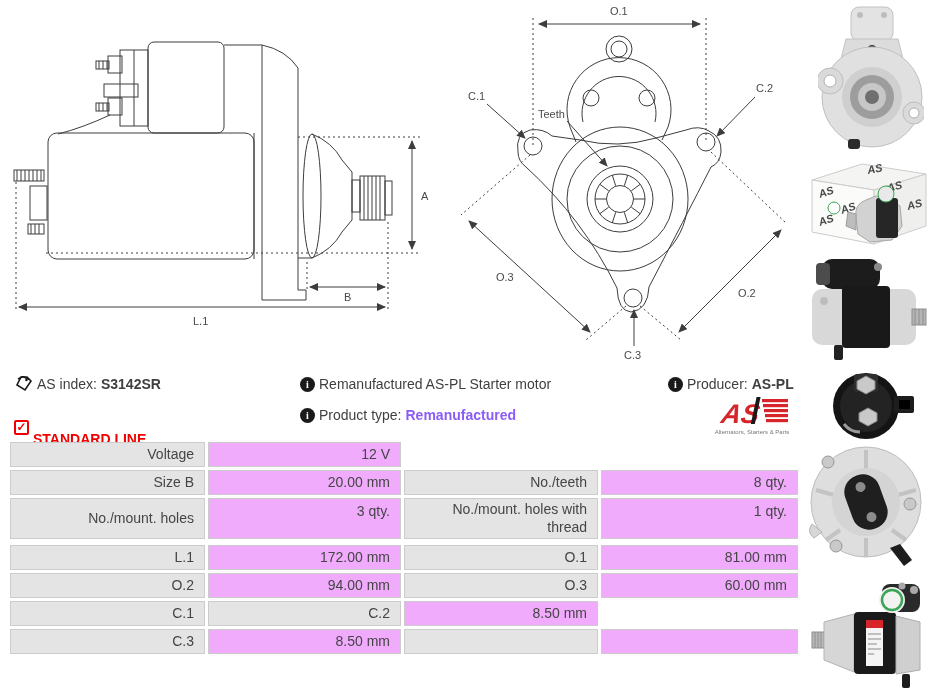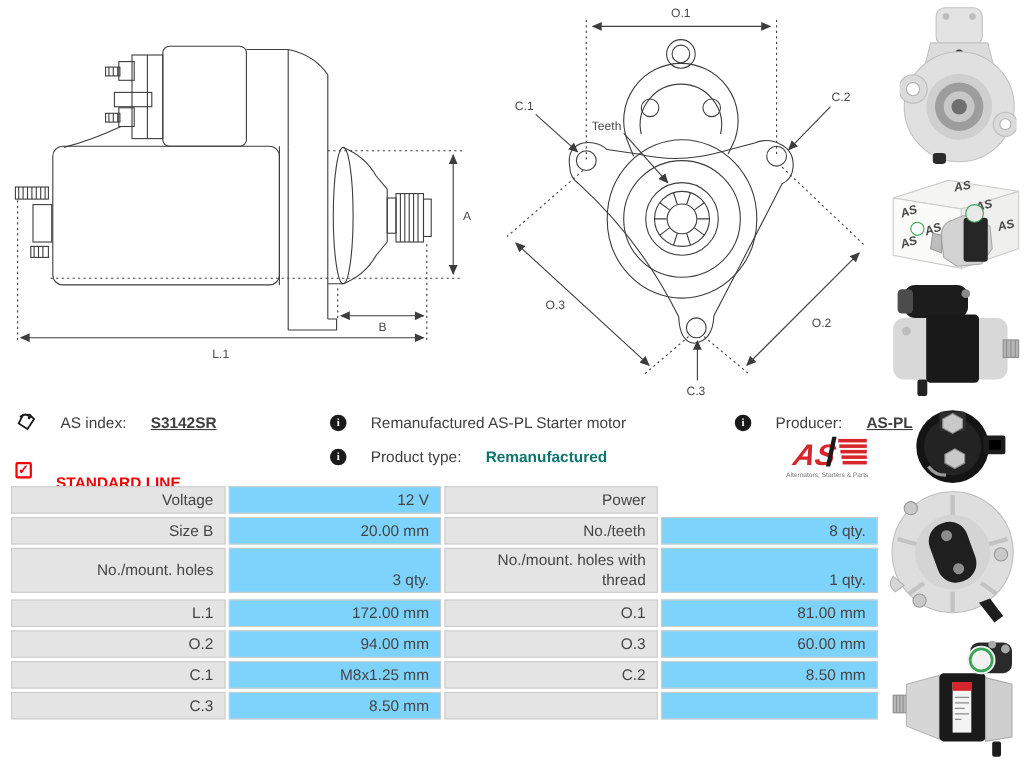--- a/index.html
+++ b/index.html
@@ -9,24 +9,24 @@
     font-family:"Liberation Sans", sans-serif; color:#3f3f3f; overflow:hidden;
   }
   .abs { position:absolute; }
 
   
   svg text { font-family:"Liberation Sans", sans-serif; font-size:11px; fill:#4a4a4a; }
   .tl { stroke:#3d3d3d; stroke-width:1; fill:none; }
   .tld { stroke:#3d3d3d; stroke-width:1; fill:none; stroke-dasharray:2 3; }
 
   
-  .info-item { position:absolute; display:flex; align-items:center; gap:22px; font-size:14px; color:#3f3f3f; white-space:nowrap; }
-  .bold { font-weight:700;text-decoration:underline; }
+  .info-item { position:absolute; display:flex; align-items:center; gap:4px; font-size:14px; color:#3f3f3f; white-space:nowrap; }
+  .bold { font-weight:700; }
   .red  { color:#f20000; font-weight:700;margin-top:24px; }
-  .green{ color:#0f766e; font-weight:700; }
+  .green{ color:#8b5cf6; font-weight:700; }
   .info-icon {
     width:15px; height:15px; border-radius:50%; background:#1a1a1a; color:#fff;
     display:inline-flex; align-items:center; justify-content:center;
     font-size:10px; font-weight:700; font-family:"Liberation Serif", serif; flex:0 0 auto;
   }
   .checkbox {
     width:15px; height:15px; border:2px solid #f20000; border-radius:2px; color:#f20000;
     display:inline-flex; align-items:center; justify-content:center;
     font-size:12px; font-weight:700; flex:0 0 auto;
   }
@@ -34,23 +34,23 @@
   
   .spec-table { position:absolute; left:10px; top:442px; width:880px; }
   .srow { display:grid; grid-template-columns:195px 193px 194px 197px; column-gap:3px; margin-bottom:3px; }
   .srow.tall { margin-bottom:6px; }
   .cell {
     border:1px solid #cccccc; height:25px; font-size:14px; color:#454545;
     display:flex; align-items:center; justify-content:flex-end;
     padding:0 10px; text-align:right; line-height:1.25;
   }
   .label-cell { background:#e4e4e4; }
-  .value-cell { background:#7dd3fc; }
+  .value-cell { background:#f0abfc; }
   .srow.tall .cell { height:41px; }
-  .srow.tall .value-cell { align-items:flex-start; padding-top:20px; }
+  .srow.tall .value-cell { align-items:flex-start; padding-top:4px; }
 
   
   .photo { position:absolute; }
 </style>
 </head>
 <body>
 
 <svg class="abs" style="left:0;top:0" width="430" height="340" viewBox="0 0 430 340">
   <defs>
     <marker id="ah" markerWidth="9" markerHeight="8" refX="8" refY="4" orient="auto">
@@ -209,21 +209,20 @@
     <rect x="56" y="24" width="22" height="3.2"></rect>
   </g>
   <rect x="47" y="2" width="4" height="27" fill="#1a1a1a" transform="skewX(-12)"></rect>
   <text x="42" y="39" text-anchor="middle" style="font-size:6px; fill:#777;">Alternators, Starters &amp; Parts</text>
 </svg>
 
 <div class="spec-table">
   <div class="srow">
     <div class="cell label-cell">Voltage</div>
     <div class="cell value-cell">12 V</div>
-    <div class="cell label-cell">Power</div>
   </div>
   <div class="srow">
     <div class="cell label-cell">Size B</div>
     <div class="cell value-cell">20.00 mm</div>
     <div class="cell label-cell">No./teeth</div>
     <div class="cell value-cell">8 qty.</div>
   </div>
   <div class="srow tall">
     <div class="cell label-cell">No./mount. holes</div>
     <div class="cell value-cell">3 qty.</div>
@@ -237,21 +236,20 @@
     <div class="cell value-cell">81.00 mm</div>
   </div>
   <div class="srow">
     <div class="cell label-cell">O.2</div>
     <div class="cell value-cell">94.00 mm</div>
     <div class="cell label-cell">O.3</div>
     <div class="cell value-cell">60.00 mm</div>
   </div>
   <div class="srow">
     <div class="cell label-cell">C.1</div>
-    <div class="cell value-cell">M8x1.25 mm</div>
     <div class="cell label-cell">C.2</div>
     <div class="cell value-cell">8.50 mm</div>
   </div>
   <div class="srow">
     <div class="cell label-cell">C.3</div>
     <div class="cell value-cell">8.50 mm</div>
     <div class="cell label-cell"></div>
     <div class="cell value-cell"></div>
   </div>
 </div>

